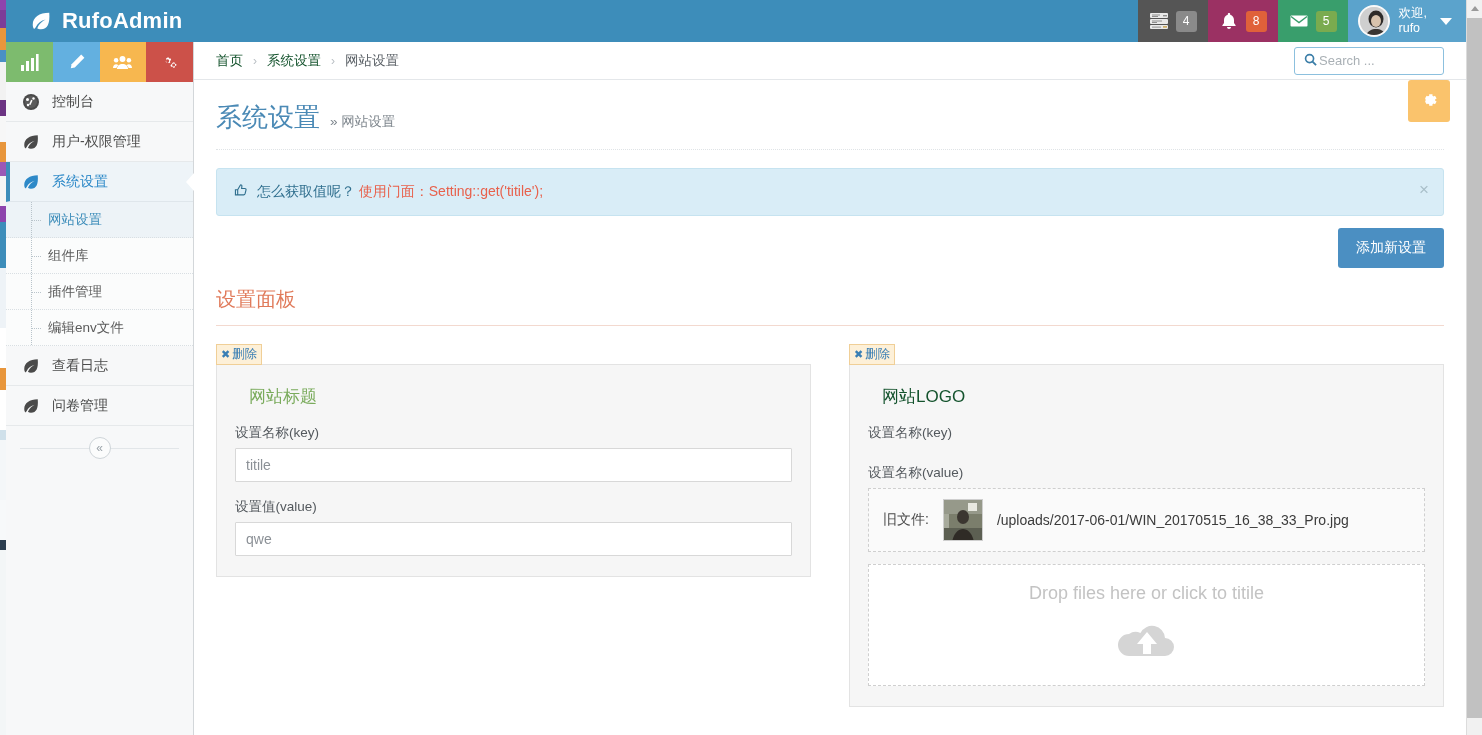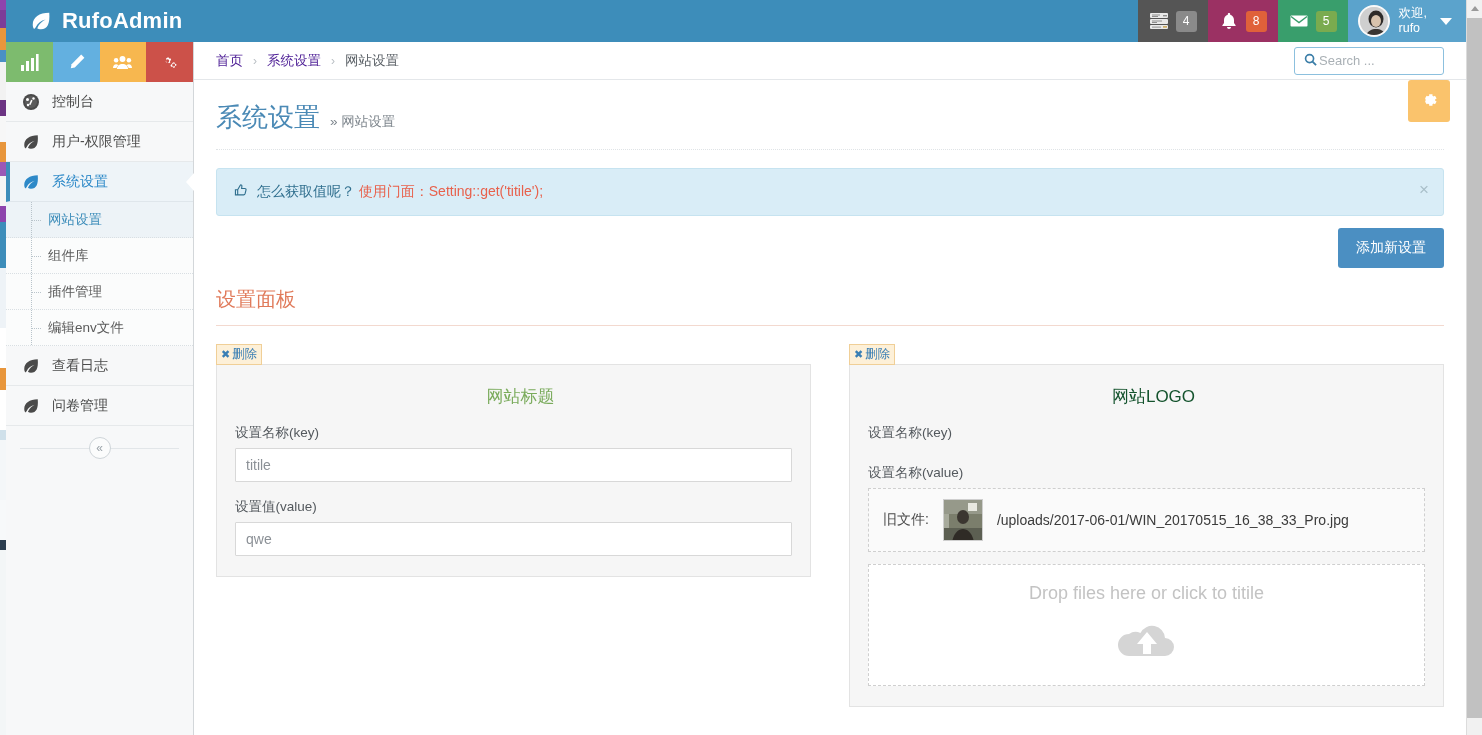--- a/index.html
+++ b/index.html
@@ -127,21 +127,21 @@
     color:#9aa3a9; font-size: 12px; cursor:pointer;
   }
 
   
   .content { position:absolute; left: 194px; top: 42px; right: 16px; bottom: 0; background:#fff; overflow:hidden; }
   .crumb-bar {
     height: 38px; border-bottom: 1px solid #e4e7ea; display:flex; align-items:center;
     padding: 0 22px; background:#fff; justify-content: space-between;
   }
   .crumbs { display:flex; align-items:center; gap: 10px; font-size: 13.5px; }
-  .crumbs a { color: #4c1d95; text-decoration: none; cursor:pointer; }
+  .crumbs a { color: #14532d; text-decoration: none; cursor:pointer; }
   .crumbs .sep { color:#b9bfc4; font-size: 12px; }
   .crumbs .cur { color:#5a6066; }
   .searchbox {
     display:flex; align-items:center; gap:0;
     width: 150px; height: 28px; padding: 0 9px;
     border: 1px solid #8cc0de; border-radius: 3px; background:#fff;
   }
   .searchbox input {
     border:0; outline:0; width:100%; font-size:13px; color:#6b7177; background:transparent;
     font-family: "Liberation Sans", sans-serif;
@@ -183,21 +183,21 @@
     display:inline-flex; align-items:center; gap:2px;
     background: #fdf0d8; border: 1px solid #f0cf97;
     font-size: 12.5px; color: #3a7fb5; padding: 1px 4px; cursor:pointer;
     position: relative; z-index: 2;
   }
   .del-link .x { font-weight: 700; font-size: 11px; }
   .card {
     background: #f6f6f6; border: 1px solid #e3e3e3;
     padding: 14px 18px 20px 18px; margin-top: -1px;
   }
-  .card-title { font-size: 17px; padding: 6px 0 12px 14px; font-weight: 400; text-align: center; }
+  .card-title { font-size: 17px; padding: 6px 0 12px 14px; font-weight: 400; }
   .card-title.green { color: #7aab5c; }
   .card-title.blue  { color: #14532d; }
   .field-label { font-size: 13.5px; color: #54595e; margin: 4px 0 6px 0; }
   .field-input {
     width: 100%; height: 34px; border: 1px solid #d8d8d8; background:#fff;
     padding: 0 10px; font-size: 14px; color: #555; outline: none;
     font-family: "Liberation Sans", sans-serif; border-radius: 1px;
   }
   .field-input::placeholder { color:#8b9096; }
   .spacer10 { height: 12px; }

